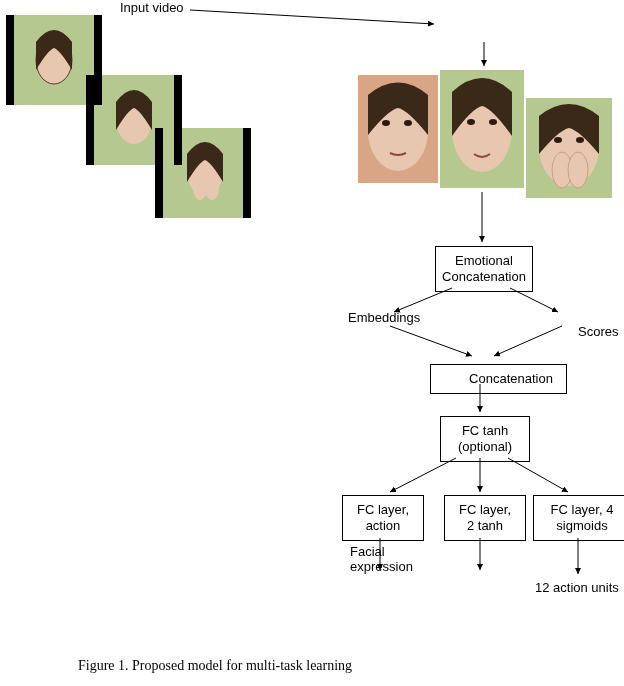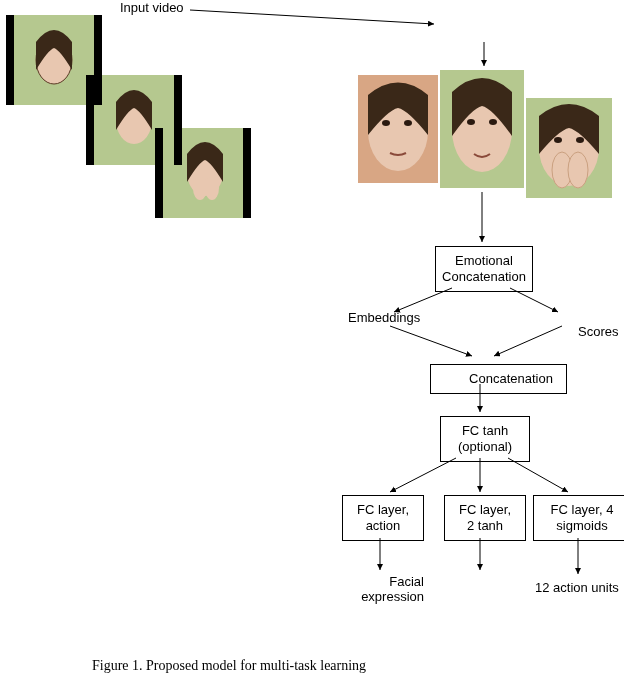--- a/index.html
+++ b/index.html
@@ -146,27 +146,27 @@
   <div class="box" style="left:444px; top:495px; width:68px; height:36px;">
     <span>FC layer,</span>
     <span>2 tanh</span>
   </div>
 
   <div class="box" style="left:533px; top:495px; width:84px; height:36px;">
     <span>FC layer, 4</span>
     <span>sigmoids</span>
   </div>
 
-  <div class="label" style="left:350px; top:574px; text-align:right; width:74px;">
+  <div class="label" style="left:350px; top:544px; text-align:left; width:74px;">
     <div>Facial</div>
     <div>expression</div>
   </div>
   <div class="label" style="left:535px; top:580px;">12 action units</div>
 
-  <div class="caption" style="left:92px; top:658px;">Figure 1. Proposed model for multi-task learning</div>
+  <div class="caption" style="left:78px; top:658px;">Figure 1. Proposed model for multi-task learning</div>
 
   <svg class="arrows">
     <defs>
       <marker id="arrowhead" markerWidth="8" markerHeight="8" refX="6" refY="3" orient="auto">
         <path d="M0,0 L6,3 L0,6 Z" fill="#000"></path>
       </marker>
     </defs>
 
     <line x1="190" y1="10" x2="434" y2="24" stroke="#000" stroke-width="1" marker-end="url(#arrowhead)"></line>
 

